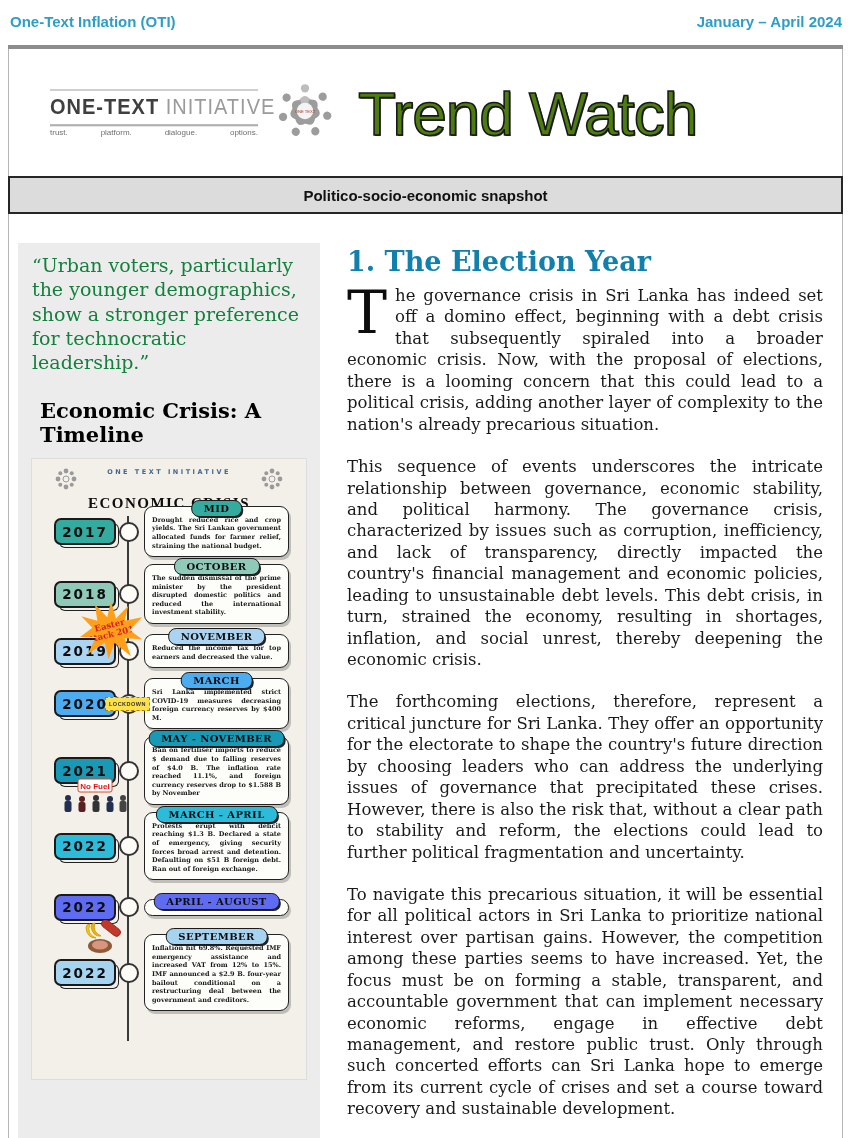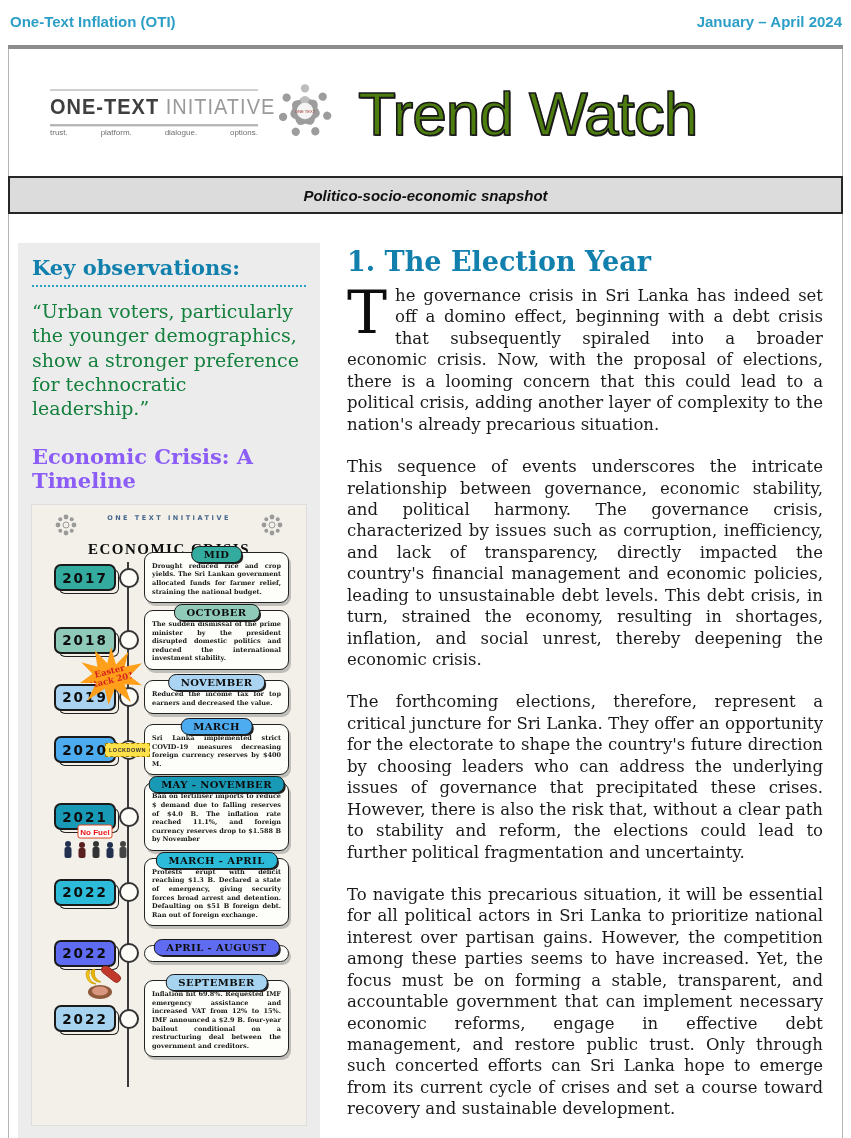--- a/index.html
+++ b/index.html
@@ -23,29 +23,29 @@
   .logo-title .p2{color:#9a9a9a;font-weight:400;}
   .logo-taglines{display:flex;justify-content:space-between;margin-top:4px;
                  font-family:"Liberation Sans",sans-serif;font-size:8px;color:#6e6e6e;}
   .logo-mark{margin-left:16px;flex:0 0 auto;}
   .masthead-title{margin-left:22px;font-family:Liberation Sans, sans-serif;font-size:62px;
                   color:#4d7c0f;-webkit-text-stroke:1.6px #181818;letter-spacing:-1px;
                   text-shadow:1px 1px 0 #333;white-space:nowrap;}
   
   .banner{position:absolute;top:176px;left:8px;right:8px;height:34px;background:#dcdcdc;
           border:2px solid #262626;display:flex;align-items:center;justify-content:center;
-          font-family:"Liberation Sans",sans-serif;font-weight:700;font-size:15px;color:#111;font-style:italic;}
+          font-family:"Liberation Sans",sans-serif;font-weight:700;font-size:15px;color:#111;}
   
   .sidebar{position:absolute;top:243px;left:18px;width:302px;bottom:0;background:#ececec;
            padding:10px 14px 0 14px;box-sizing:border-box;overflow:hidden;}
   .sb-heading{font-size:21px;font-weight:700;color:#1180ad;border-bottom:2px dotted #2d9fc7;
               padding-bottom:5px;margin:2px 0 12px 0;}
   .sb-quote{font-size:19px;line-height:1.28;margin:0 0 15px 0;color:#15803d;}
-  .sb-heading2{font-size:21px;font-weight:700;color:#8b5cf6;line-height:1.15;
-               margin:24px 0 12px 0;}
+  .sb-heading2{font-size:21px;font-weight:700;color:#000000;line-height:1.15;
+               margin:24px 0 12px 8px;}
   
   .infographic{position:relative;background:#f2f0e8;height:620px;overflow:hidden;
                box-shadow:0 0 0 1px #ddd;}
   .ig-header{position:relative;text-align:center;padding-top:9px;height:34px;}
   .ig-brand{font-family:"DejaVu Sans",sans-serif;font-size:6.5px;font-weight:700;
             letter-spacing:2.5px;color:#46688c;}
   .ig-title{font-family:Liberation Serif, serif;font-size:15px;font-weight:700;
             letter-spacing:1.5px;color:#0d0d0d;margin-top:19px;}
   .ig-gear{position:absolute;top:8px;} .ig-gear.l{left:22px;} .ig-gear.r{right:22px;}
   .ig-timeline{position:relative;margin-top:4px;}
@@ -147,21 +147,20 @@
         <circle cx="30" cy="30" r="8" fill="#f4f4f4"></circle>
         <text x="30" y="32" font-size="4" text-anchor="middle" fill="#a13a2a" font-family="Liberation Sans,sans-serif">ONE TEXT</text>
       </svg>
     </span>
     <div class="masthead-title">Trend Watch</div>
   </div>
 
   <div class="banner">Politico-socio-economic snapshot</div>
 
   <div class="sidebar">
-    <div class="sb-heading">Key observations:</div>
     <p class="sb-quote">“Urban voters, particularly the younger demographics, show a stronger preference for technocratic leadership.”</p>
     <div class="sb-heading2">Economic Crisis: A Timeline</div>
 
     <div class="infographic">
       <div class="ig-header">
         <span class="ig-gear l">
           <svg width="24" height="24" viewBox="0 0 24 24" fill="#9a9a9a">
             <circle cx="12" cy="4" r="2.4"></circle>
               <circle cx="12" cy="20" r="2.4"></circle>
               <circle cx="4" cy="12" r="2.4"></circle>

